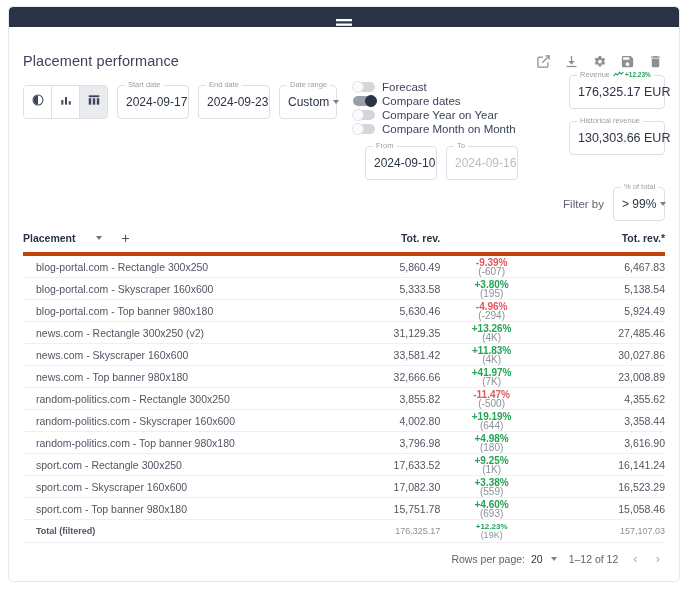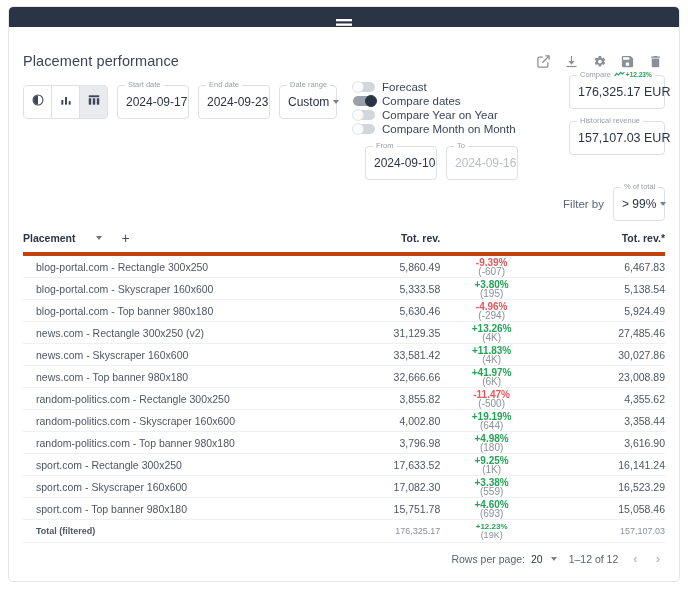--- a/index.html
+++ b/index.html
@@ -523,33 +523,33 @@
           <div class="field f-end">
             <span class="legend">To</span>
             <span class="val ph">2024-09-16</span>
           </div>
         </div>
       </div>
 
       <div class="kpis">
         <div class="kpi">
           <span class="legend">
-            <span>Compare</span>
+            <span>Revenue</span>
             <span class="trend">
               <svg viewBox="0 0 20 10" width="11" height="7" fill="none" stroke="#21a35a" stroke-width="2">
                 <polyline points="1,8 5,3 8,6 12,1 15,4 19,1"></polyline>
               </svg>
               <span>+12.23%</span>
             </span>
           </span>
           <span class="val">176,325.17 EUR</span>
         </div>
         <div class="kpi">
           <span class="legend">Historical revenue</span>
-          <span class="val">157,107.03 EUR</span>
+          <span class="val">130,303.66 EUR</span>
         </div>
       </div>
     </div>
 
     <div class="filterrow">
       <span class="filter-label">Filter by</span>
       <div class="field f-pct">
         <span class="legend">% of total</span>
         <span class="val">&gt; 99%</span>
         <span class="caret"></span>
@@ -616,21 +616,21 @@
                 <div class="d-up">+11.83%</div>
                 <div class="d-abs">(4K)</div>
               </td>
               <td class="c-hrev">30,027.86</td>
             </tr>
             <tr>
               <td class="c-name">news.com - Top banner 980x180</td>
               <td class="c-rev">32,666.66</td>
               <td class="c-delta">
                 <div class="d-up">+41.97%</div>
-                <div class="d-abs">(6K)</div>
+                <div class="d-abs">(7K)</div>
               </td>
               <td class="c-hrev">23,008.89</td>
             </tr>
             <tr>
               <td class="c-name">random-politics.com - Rectangle 300x250</td>
               <td class="c-rev">3,855.82</td>
               <td class="c-delta">
                 <div class="d-down">-11.47%</div>
                 <div class="d-abs">(-500)</div>
               </td>

